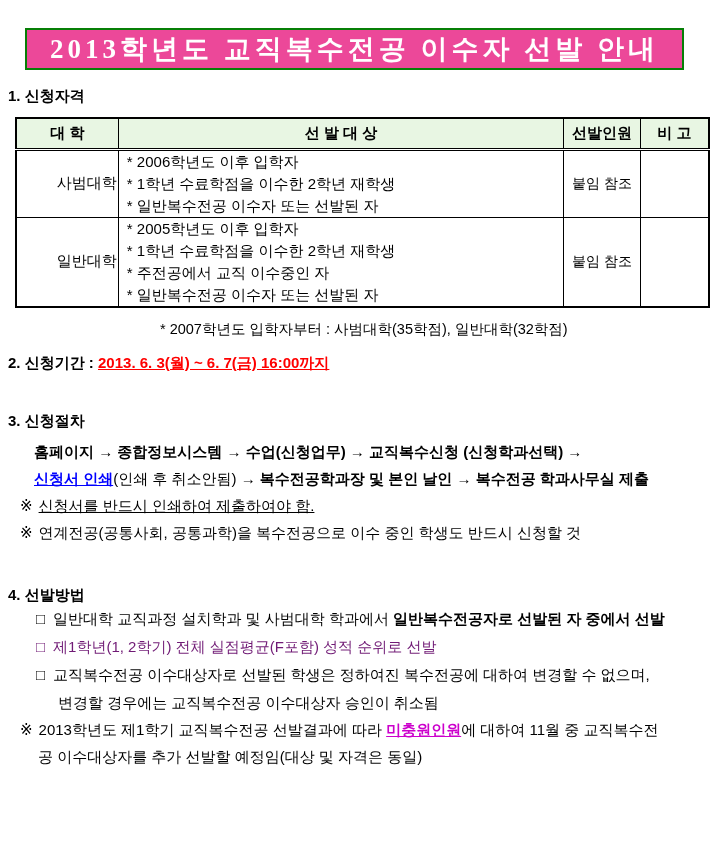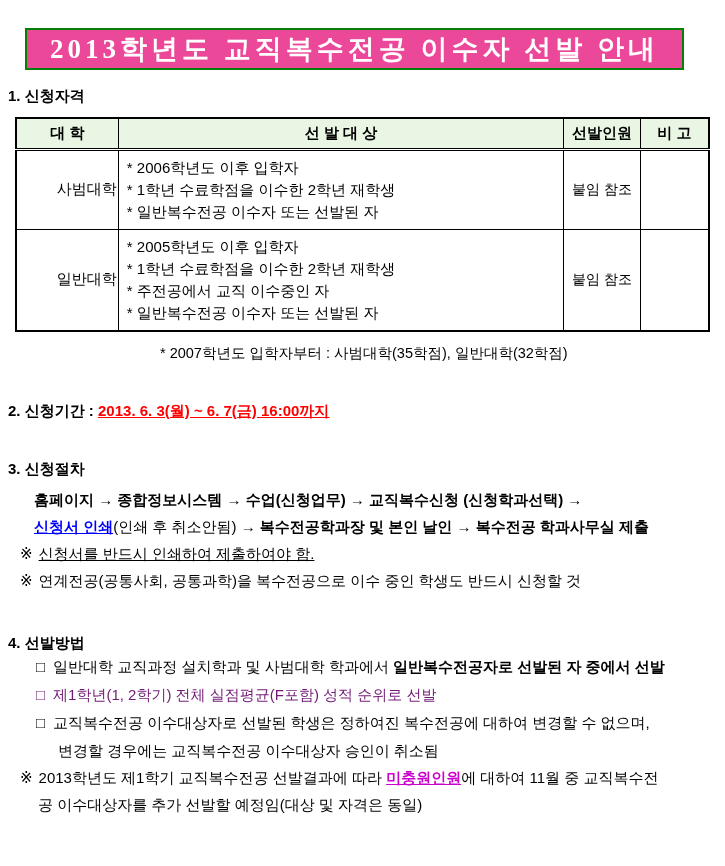--- a/index.html
+++ b/index.html
@@ -12,35 +12,35 @@
     margin:28px 41px 0 25px;height:42px;background:#ec4899;
     border:2px solid #067f06;display:flex;align-items:center;justify-content:center;
     box-sizing:border-box;
   }
   .banner-text{
     font-family:"Liberation Serif","DejaVu Serif",serif;
     font-weight:bold;color:#ffffff;font-size:27px;letter-spacing:4px;white-space:nowrap;
   }
   .sec-heading{font-size:15px;font-weight:bold;margin-left:8px;line-height:18px;}
   .h-s1{margin-top:17px;}
-  .h-s2{margin-top:36px;}
+  .h-s2{margin-top:12px;}
   .h-s3{margin-top:40px;}
   .h-s4{margin-top:40px;}
 
   table.qual{
     border-collapse:collapse;margin:12px 0 0 15px;width:695px;table-layout:fixed;
     border:2px solid #000;
   }
   table.qual th, table.qual td{border:1px solid #000;box-sizing:border-box;}
   table.qual th{
     background:#e8f6e3;font-size:15px;font-weight:bold;height:31px;
     border-bottom:3px double #000;text-align:center;
   }
   td.college{width:100px;text-align:right;font-size:15px;}
-  td.criteria{width:435px;font-size:15px;padding:6px 8px;line-height:22px;}
+  td.criteria{width:435px;font-size:15px;padding:0 8px;line-height:22px;}
   td.quota{width:75px;text-align:center;font-size:14px;}
   td.remark{width:85px;}
   .crit-line{white-space:nowrap;}
 
   .footnote{margin:8px 0 0 10px;font-size:14.5px;line-height:26px;}
   .fn2{margin-left:150px;}
 
   .inline-row{font-size:15px;}
   .red-underline{color:#ff0000;font-weight:bold;text-decoration:underline;}
 

